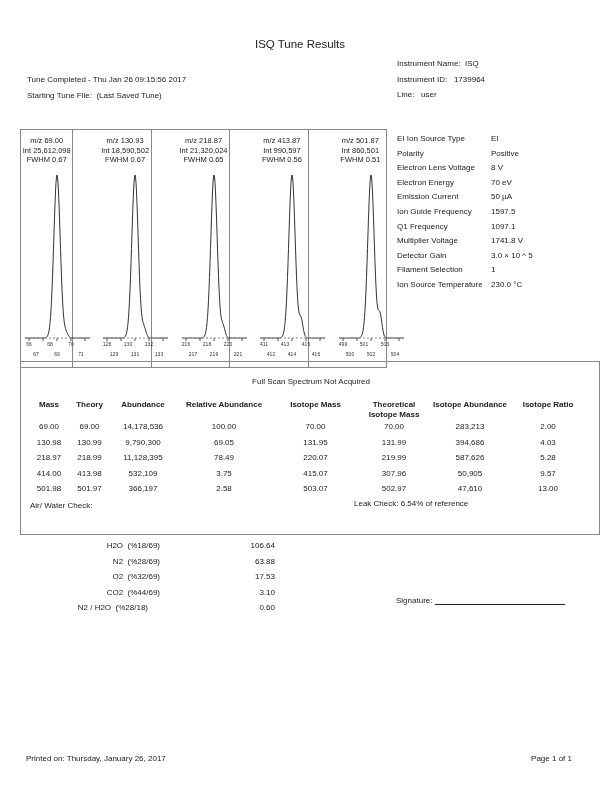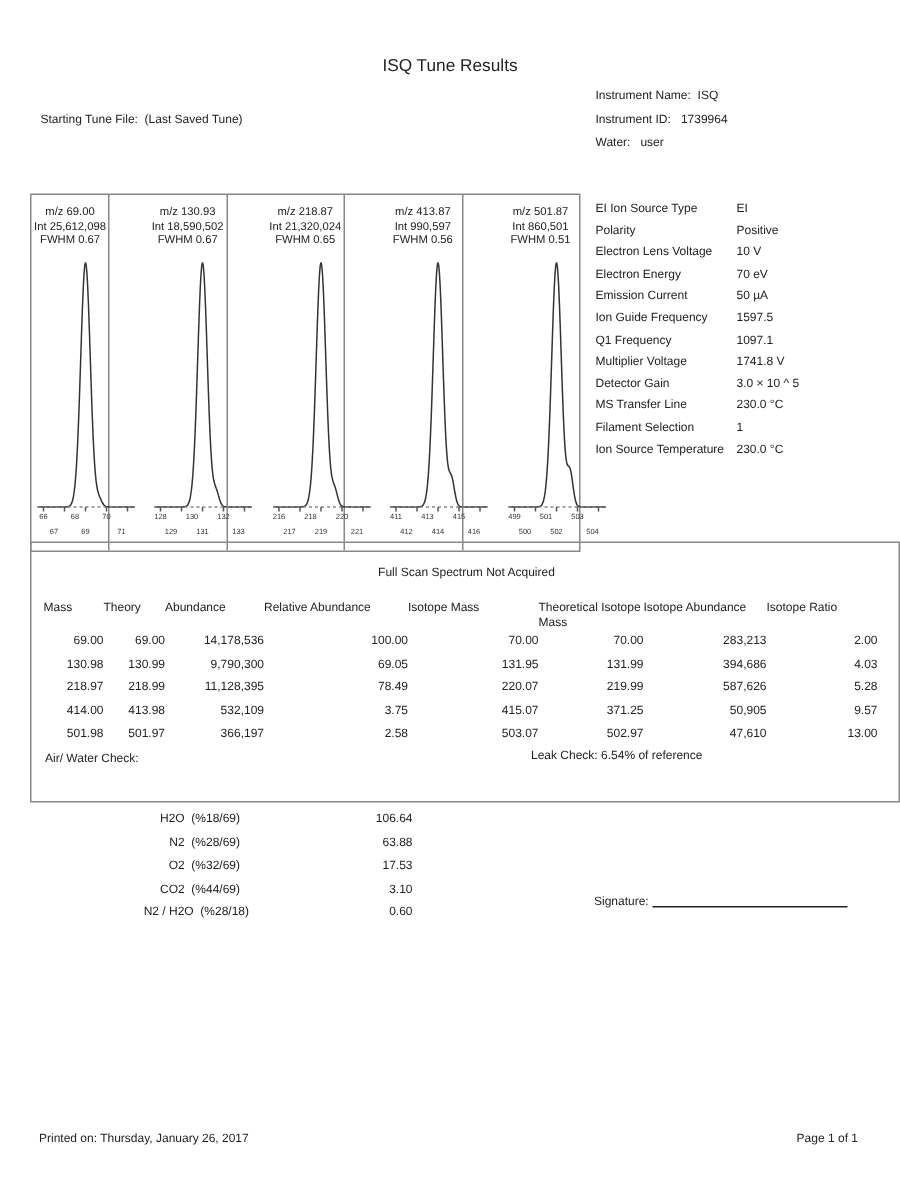--- a/index.html
+++ b/index.html
@@ -14,42 +14,43 @@
   .peak { flex:1; border-right:1px solid #888; position:relative; box-sizing:border-box; }
   .peak:last-child { border-right:none; }
   .peak .lbl { position:absolute; top:6px; left:0; right:0; text-align:center; font-size:7.5px; line-height:9.5px; }
   .peak svg { position:absolute; left:0; top:0; }
   .params { left:397px; top:132px; font-size:8px; }
   .params .prow { height:14.6px; line-height:14.6px; white-space:nowrap; }
   .params .pk { display:inline-block; width:94px; }
   .box { left:20px; top:361px; width:580px; height:174px; border:1px solid #888; box-sizing:border-box; }
   .fullscan { left:0; width:580px; top:15px; text-align:center; font-size:8px; }
   table.res { position:absolute; left:8px; top:38px; border-collapse:collapse; font-size:8px; }
-  table.res th { font-weight:normal; text-align:left; padding:0; vertical-align:top; line-height:9.5px; }
-  table.res td { text-align:right; padding:0; height:15.5px; line-height:15.5px; }
+  table.res th { font-weight:bold; text-align:center; padding:0; vertical-align:top; line-height:9.5px; }
+  table.res td { text-align:center; padding:0; height:15.5px; line-height:15.5px; }
   .air { left:30px; top:498px; font-size:8px; }
   .airrow { height:15.5px; line-height:15.5px; position:relative; }
   .sig { left:396px; top:596px; font-size:8px; }
   .sigline { display:inline-block; width:130px; border-bottom:1px solid #222; height:8px; vertical-align:bottom; margin-left:3px; }
   .footer-left { left:26px; top:754px; font-size:8px; }
   .footer-right { right:28px; top:754px; font-size:8px; }
 </style>
 </head>
 <body>
 
 <div class="abs title">ISQ Tune Results</div>
 
 <div class="abs meta meta-left">
+  <div>Tune Completed - Thu Jan 26 09:15:56 2017</div>
   <div><span>Starting Tune File:</span>&nbsp; <span>(Last Saved Tune)</span></div>
 </div>
 
 <div class="abs meta meta-right">
   <div><span>Instrument Name:</span>&nbsp; <span>ISQ</span></div>
   <div><span>Instrument ID:</span>&nbsp;&nbsp; <span>1739964</span></div>
-  <div><span>Water:</span>&nbsp;&nbsp; <span>user</span></div>
+  <div><span>Line:</span>&nbsp;&nbsp; <span>user</span></div>
 </div>
 
 <div class="abs peaks">
   <div class="peak">
     <div class="lbl">
       <div>m/z 69.00</div>
       <div>Int 25,612,098</div>
       <div>FWHM 0.67</div>
     </div>
     <svg class="peak-svg" width="73" height="239">
@@ -154,28 +155,27 @@
         <text x="15" y="226" font-size="5" text-anchor="middle" fill="#333" font-family="Liberation Sans, sans-serif">500</text>
         <text x="36" y="226" font-size="5" text-anchor="middle" fill="#333" font-family="Liberation Sans, sans-serif">502</text>
         <text x="60" y="226" font-size="5" text-anchor="middle" fill="#333" font-family="Liberation Sans, sans-serif">504</text>
       </svg>
   </div>
 </div>
 
 <div class="abs params" id="params">
     <div class="prow"><span class="pk">EI Ion Source Type</span><span>EI</span></div>
     <div class="prow"><span class="pk">Polarity</span><span>Positive</span></div>
-    <div class="prow"><span class="pk">Electron Lens Voltage</span><span>10 V</span></div>
+    <div class="prow"><span class="pk">Electron Lens Voltage</span><span>8 V</span></div>
     <div class="prow"><span class="pk">Electron Energy</span><span>70 eV</span></div>
     <div class="prow"><span class="pk">Emission Current</span><span>50 µA</span></div>
     <div class="prow"><span class="pk">Ion Guide Frequency</span><span>1597.5</span></div>
     <div class="prow"><span class="pk">Q1 Frequency</span><span>1097.1</span></div>
     <div class="prow"><span class="pk">Multiplier Voltage</span><span>1741.8 V</span></div>
     <div class="prow"><span class="pk">Detector Gain</span><span>3.0 × 10 ^ 5</span></div>
-    <div class="prow"><span class="pk">MS Transfer Line</span><span>230.0 °C</span></div>
     <div class="prow"><span class="pk">Filament Selection</span><span>1</span></div>
     <div class="prow"><span class="pk">Ion Source Temperature</span><span>230.0 °C</span></div>
   </div>
 
 <div class="abs box">
   <div class="abs fullscan">Full Scan Spectrum Not Acquired</div>
   <table class="res">
     <thead>
       <tr>
         <th style="width:40px">Mass</th>
@@ -218,21 +218,21 @@
           <td>219.99</td>
           <td>587,626</td>
           <td>5.28</td>
         </tr>
         <tr>
           <td>414.00</td>
           <td>413.98</td>
           <td>532,109</td>
           <td>3.75</td>
           <td>415.07</td>
-          <td>371.25</td>
+          <td>307.96</td>
           <td>50,905</td>
           <td>9.57</td>
         </tr>
         <tr>
           <td>501.98</td>
           <td>501.97</td>
           <td>366,197</td>
           <td>2.58</td>
           <td>503.07</td>
           <td>502.97</td>
@@ -260,21 +260,21 @@
     </div>
     <div class="airrow">
       <span style="position:absolute; right:130px; white-space:pre;">O2  (%32/69)</span>
       <span style="position:absolute; right:15px;">17.53</span>
     </div>
     <div class="airrow">
       <span style="position:absolute; right:130px; white-space:pre;">CO2  (%44/69)</span>
       <span style="position:absolute; right:15px;">3.10</span>
     </div>
     <div class="airrow">
-      <span style="position:absolute; right:124px; white-space:pre;">N2 / H2O  (%28/18)</span>
+      <span style="position:absolute; right:142px; white-space:pre;">N2 / H2O  (%28/18)</span>
       <span style="position:absolute; right:15px;">0.60</span>
     </div>
   </div>
 
 <div class="abs sig">
   <span>Signature:</span><span class="sigline"></span>
 </div>
 
 <div class="abs footer-left">Printed on: Thursday, January 26, 2017</div>
 <div class="abs footer-right">Page 1 of 1</div>

